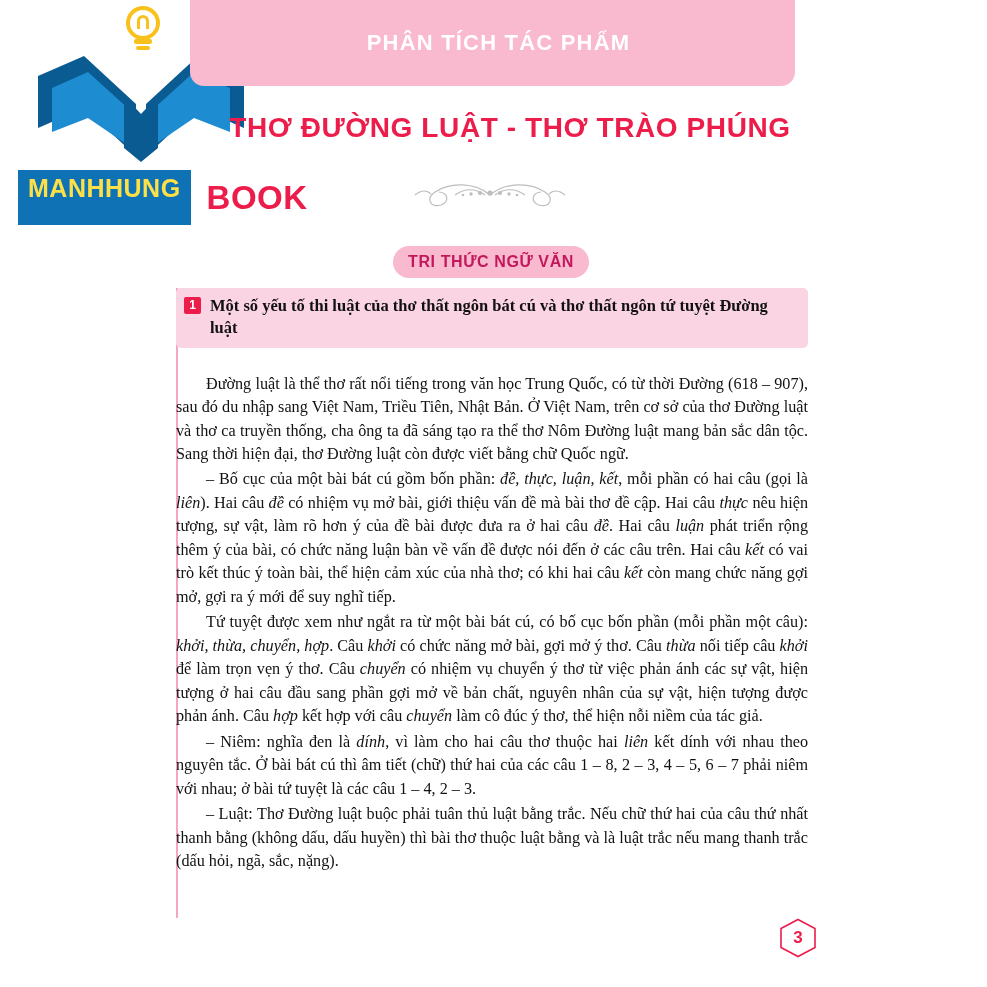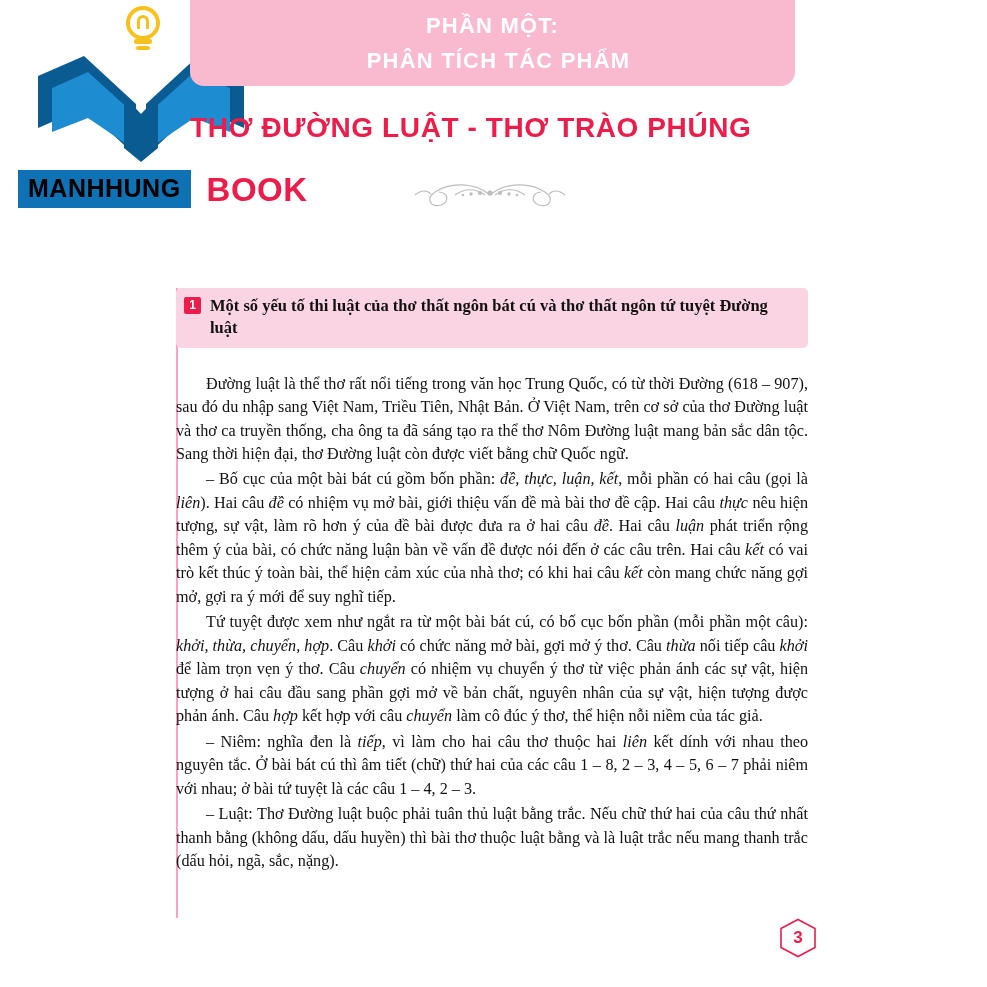--- a/index.html
+++ b/index.html
@@ -85,26 +85,26 @@
   }
   .brand-row {
     position: absolute;
     left: 0px;
     top: 166px;
     display: flex;
     align-items: center;
   }
   .brand-mh {
     background: #0f72b5;
-    color: #000000;
+    color: #fde047;
     font-family: "Liberation Sans", sans-serif;
     font-weight: bold;
     font-size: 25px;
     letter-spacing: 0.5px;
-    padding: 6px 10px 7px 10px;
+    padding: 6px 10px 24px 10px;
     line-height: 1;
   }
   .brand-book {
     color: #ec1c4b;
     font-family: "Liberation Sans", sans-serif;
     font-weight: bold;
     font-size: 33px;
     letter-spacing: 0.5px;
     margin-left: 16px;
     line-height: 1;
@@ -131,20 +131,21 @@
   }
   .part-banner .l1 { font-size: 22px; margin-bottom: 9px; }
   .part-banner .l2 { font-size: 22px; padding-left: 12px; }
 
   
   .main-title {
     position: absolute;
     left: 190px;
     top: 112px;
     width: 640px;
+    text-align: center;
     color: #ec1c4b;
     font-family: "Liberation Sans", sans-serif;
     font-weight: bold;
     font-size: 28px;
     letter-spacing: 0.6px;
   }
 
   
   .ornament {
     position: absolute;
@@ -280,21 +281,20 @@
       <path d="M198 36 L162 20 L118 60 L118 96 L162 66 L198 80 Z" fill="#1e8cd0"></path>
       <path d="M92 44 L109 62 L126 44 L126 96 L109 110 L92 96 Z" fill="#0a5b92"></path>
     </svg>
     <div class="brand-row">
       <span class="brand-mh">MANHHUNG</span>
       <span class="brand-book">BOOK</span>
     </div>
   </div>
 
   <div class="part-banner">
-    <div class="l1">PHẦN MỘT:</div>
     <div class="l2">PHÂN TÍCH TÁC PHẨM</div>
   </div>
 
   <div class="main-title">THƠ ĐƯỜNG LUẬT - THƠ TRÀO PHÚNG</div>
 
   <svg class="ornament" viewBox="0 0 190 46">
     <g stroke="#bdbdbd" stroke-width="1.2" fill="none">
       <path d="M95 23 C 80 10, 55 10, 40 20 C 30 27, 36 36, 46 33 C 54 30, 54 21, 44 20"></path>
       <path d="M95 23 C 110 10, 135 10, 150 20 C 160 27, 154 36, 144 33 C 136 30, 136 21, 146 20"></path>
       <path d="M60 23 C 70 16, 80 16, 90 23"></path>
@@ -306,35 +306,36 @@
       <circle cx="95" cy="21" r="2.6"></circle>
       <circle cx="85" cy="21" r="2.1"></circle>
       <circle cx="105" cy="21" r="2.1"></circle>
       <circle cx="76" cy="22" r="1.7"></circle>
       <circle cx="114" cy="22" r="1.7"></circle>
       <circle cx="68" cy="23" r="1.3"></circle>
       <circle cx="122" cy="23" r="1.3"></circle>
     </g>
   </svg>
 
+  <div class="tri-thuc">TRI THỨC NGỮ VĂN</div>
 
   <div class="left-rule"></div>
 
   <div class="content">
 
     <div class="section-head">
       <span class="section-num">1</span>
       <span>Một số yếu tố thi luật của thơ thất ngôn bát cú và thơ thất ngôn tứ tuyệt Đường luật</span>
     </div>
 
     <div class="body-text">
       <p>Đường luật là thể thơ rất nổi tiếng trong văn học Trung Quốc, có từ thời Đường (618 – 907), sau đó du nhập sang Việt Nam, Triều Tiên, Nhật Bản. Ở Việt Nam, trên cơ sở của thơ Đường luật và thơ ca truyền thống, cha ông ta đã sáng tạo ra thể thơ Nôm Đường luật mang bản sắc dân tộc. Sang thời hiện đại, thơ Đường luật còn được viết bằng chữ Quốc ngữ.</p>
       <p>– Bố cục của một bài bát cú gồm bốn phần: <i>đề, thực, luận, kết</i>, mỗi phần có hai câu (gọi là <i>liên</i>). Hai câu <i>đề</i> có nhiệm vụ mở bài, giới thiệu vấn đề mà bài thơ đề cập. Hai câu <i>thực</i> nêu hiện tượng, sự vật, làm rõ hơn ý của đề bài được đưa ra ở hai câu <i>đề</i>. Hai câu <i>luận</i> phát triển rộng thêm ý của bài, có chức năng luận bàn về vấn đề được nói đến ở các câu trên. Hai câu <i>kết</i> có vai trò kết thúc ý toàn bài, thể hiện cảm xúc của nhà thơ; có khi hai câu <i>kết</i> còn mang chức năng gợi mở, gợi ra ý mới để suy nghĩ tiếp.</p>
       <p>Tứ tuyệt được xem như ngắt ra từ một bài bát cú, có bố cục bốn phần (mỗi phần một câu): <i>khởi, thừa, chuyển, hợp</i>. Câu <i>khởi</i> có chức năng mở bài, gợi mở ý thơ. Câu <i>thừa</i> nối tiếp câu <i>khởi</i> để làm trọn vẹn ý thơ. Câu <i>chuyển</i> có nhiệm vụ chuyển ý thơ từ việc phản ánh các sự vật, hiện tượng ở hai câu đầu sang phần gợi mở về bản chất, nguyên nhân của sự vật, hiện tượng được phản ánh. Câu <i>hợp</i> kết hợp với câu <i>chuyển</i> làm cô đúc ý thơ, thể hiện nỗi niềm của tác giả.</p>
-      <p>– Niêm: nghĩa đen là <i>tiếp</i>, vì làm cho hai câu thơ thuộc hai <i>liên</i> kết dính với nhau theo nguyên tắc. Ở bài bát cú thì âm tiết (chữ) thứ hai của các câu 1 – 8, 2 – 3, 4 – 5, 6 – 7 phải niêm với nhau; ở bài tứ tuyệt là các câu 1 – 4, 2 – 3.</p>
+      <p>– Niêm: nghĩa đen là <i>dính</i>, vì làm cho hai câu thơ thuộc hai <i>liên</i> kết dính với nhau theo nguyên tắc. Ở bài bát cú thì âm tiết (chữ) thứ hai của các câu 1 – 8, 2 – 3, 4 – 5, 6 – 7 phải niêm với nhau; ở bài tứ tuyệt là các câu 1 – 4, 2 – 3.</p>
       <p>– Luật: Thơ Đường luật buộc phải tuân thủ luật bằng trắc. Nếu chữ thứ hai của câu thứ nhất thanh bằng (không dấu, dấu huyền) thì bài thơ thuộc luật bằng và là luật trắc nếu mang thanh trắc (dấu hỏi, ngã, sắc, nặng).</p>
     </div>
   </div>
 
   <div class="page-num">
     <svg class="hex" viewBox="0 0 40 40">
       <polygon points="20,1.5 37,10.5 37,29.5 20,38.5 3,29.5 3,10.5" fill="none" stroke="#ec1c4b" stroke-width="1.6"></polygon>
     </svg>
     <div class="val">3</div>
   </div>

